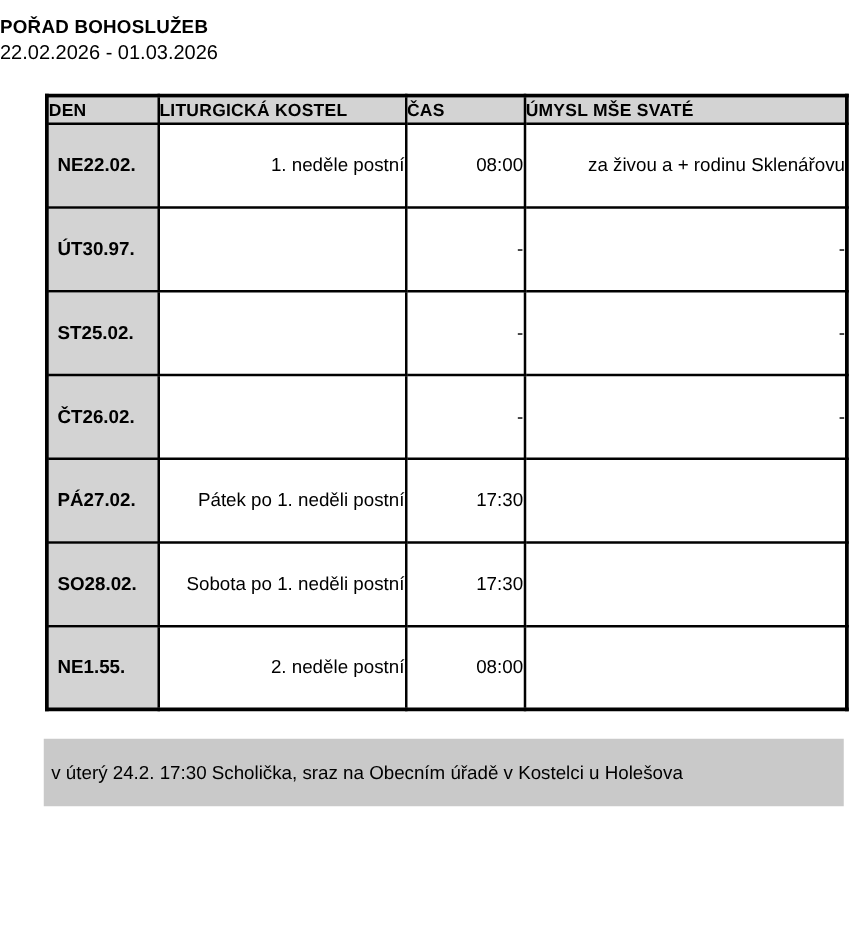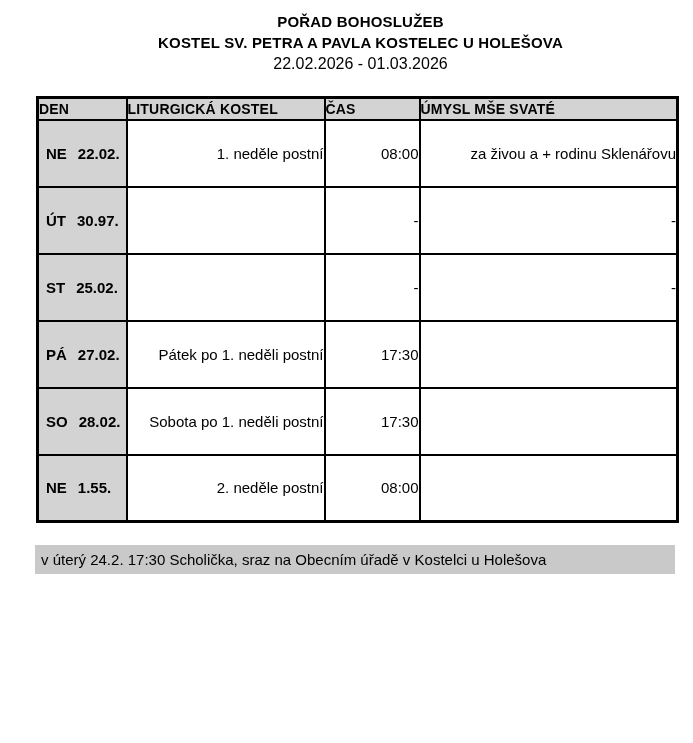--- a/index.html
+++ b/index.html
@@ -19,22 +19,20 @@
     color: #000;
     -webkit-font-smoothing: antialiased;
   }
   .page {
     width: 693px;
     height: 743px;
     position: relative;
   }
   .doc-header {
     padding-top: 11px;
-    text-align: center;
-    margin-left: 28px;
   }
   .doc-header .title-line {
     font-size: 15px;
     font-weight: bold;
     line-height: 21px;
     letter-spacing: 0.2px;
   }
   .doc-header .date-range {
     font-size: 16px;
     font-weight: normal;
@@ -64,48 +62,46 @@
   }
   table.schedule tbody tr { height: 67px; }
   td.den-cell {
     background: var(--cell-gray);
     font-weight: bold;
     font-size: 15px;
   }
   .den-inner {
     display: flex;
     align-items: center;
-    gap: 11px;
     padding-left: 7px;
     white-space: nowrap;
   }
   td.center-cell {
     text-align: right;
     font-size: 15px;
     white-space: nowrap;
   }
   .footer-note {
     margin: 22px 0 0 35px;
     width: 640px;
-    height: 29px;
+    height: 54px;
     background: var(--note-gray);
     display: flex;
     align-items: center;
     padding-left: 6px;
     font-size: 15px;
   }
 </style>
 </head>
 <body>
 
 <div class="page">
 
   <div class="doc-header">
     <div class="title-line">POŘAD BOHOSLUŽEB</div>
-    <div class="title-line">KOSTEL SV. PETRA A PAVLA KOSTELEC U HOLEŠOVA</div>
     <div class="date-range">22.02.2026 - 01.03.2026</div>
   </div>
 
   <table class="schedule">
     <colgroup>
       <col style="width:89px">
       <col style="width:198px">
       <col style="width:95px">
       <col style="width:258px">
     </colgroup>
@@ -147,20 +143,31 @@
             <span>25.02.</span>
           </div>
         </td>
         <td class="center-cell"></td>
         <td class="center-cell">-</td>
         <td class="center-cell">-</td>
       </tr>
       <tr>
         <td class="den-cell">
           <div class="den-inner">
+            <span>ČT</span>
+            <span>26.02.</span>
+          </div>
+        </td>
+        <td class="center-cell"></td>
+        <td class="center-cell">-</td>
+        <td class="center-cell">-</td>
+      </tr>
+      <tr>
+        <td class="den-cell">
+          <div class="den-inner">
             <span>PÁ</span>
             <span>27.02.</span>
           </div>
         </td>
         <td class="center-cell">Pátek po 1. neděli postní</td>
         <td class="center-cell">17:30</td>
         <td class="center-cell"></td>
       </tr>
       <tr>
         <td class="den-cell">

